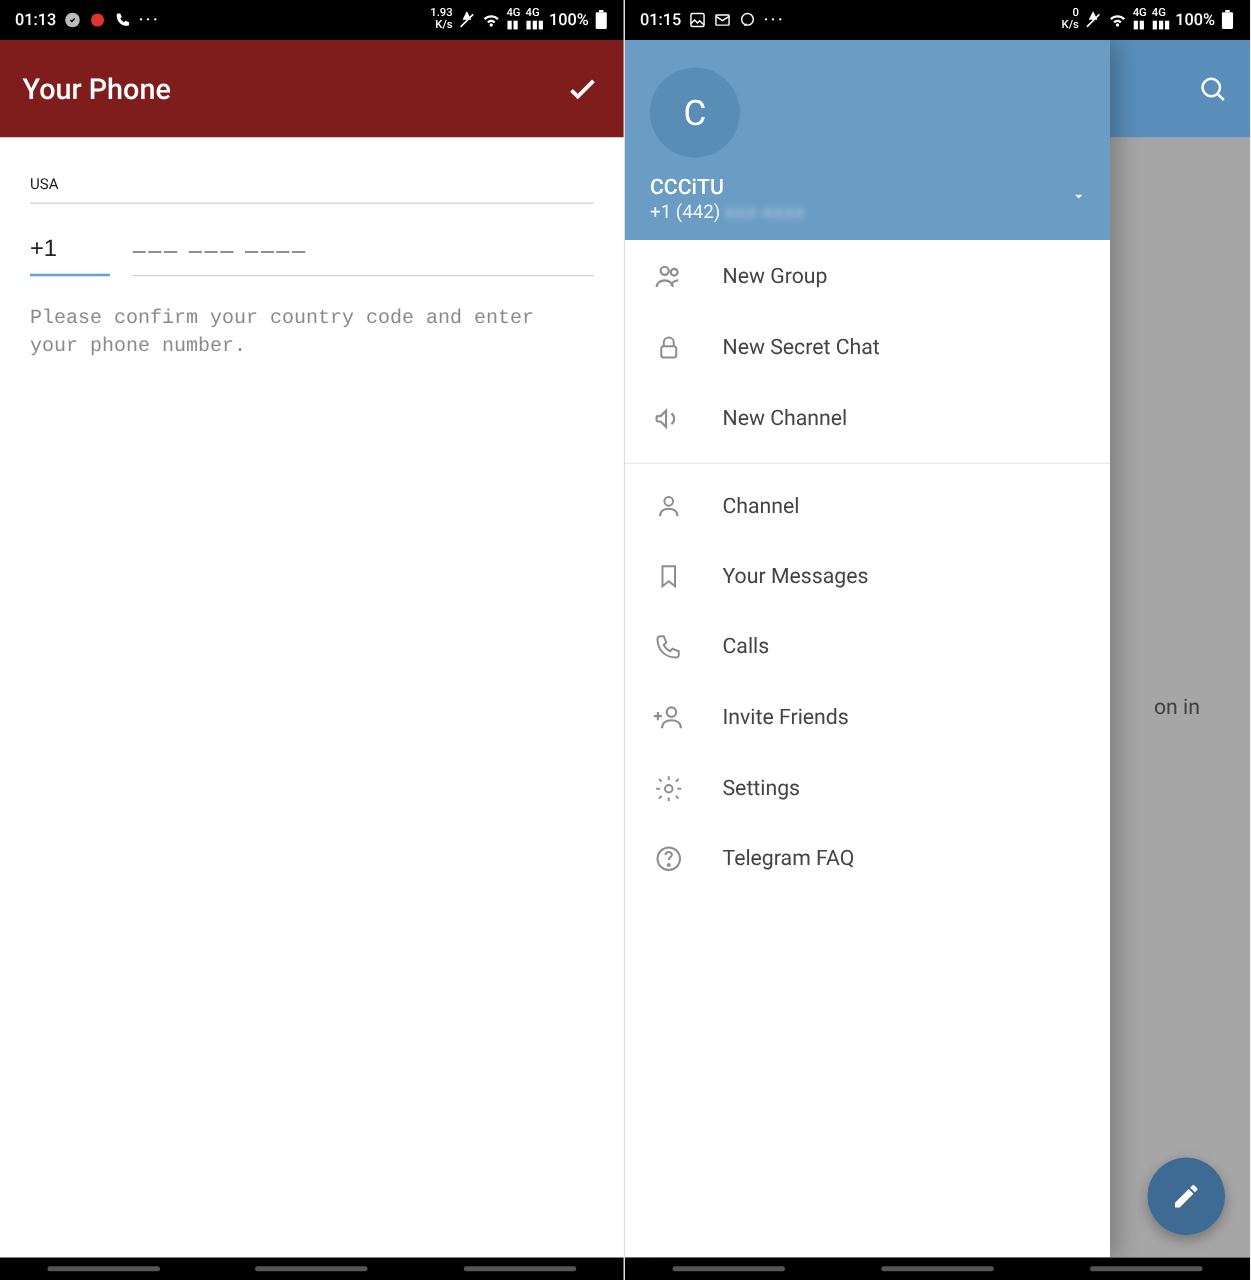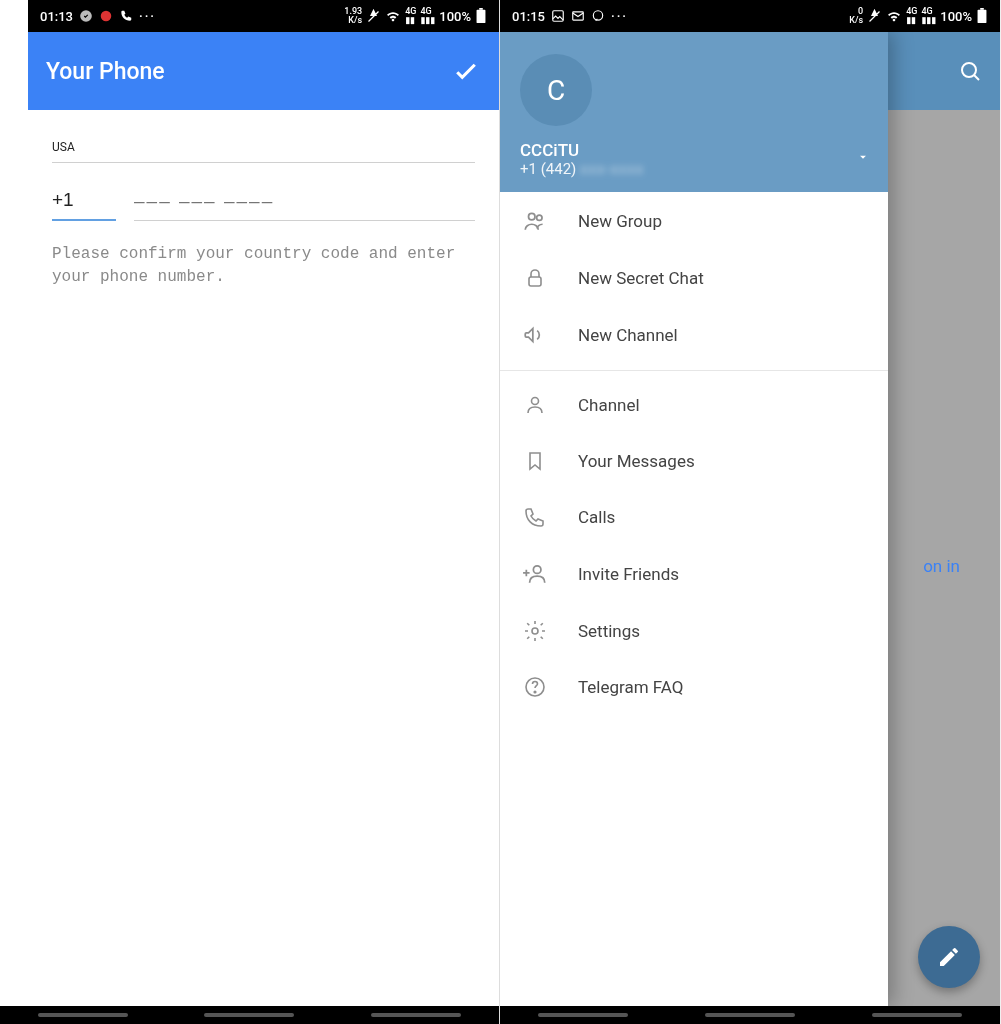--- a/index.html
+++ b/index.html
@@ -16,21 +16,21 @@
     width: 1001px;
     height: 1024px;
   }
   .screen {
     width: 500px;
     height: 1024px;
     position: relative;
     background: #fff;
     overflow: hidden;
   }
-  .screen:first-child { border-right: 1px solid #ddd; padding-left: 28px; }
+  .screen:first-child { border-right: 1px solid #ddd; }
 
   
   .status-bar {
     height: 32px;
     background: #000;
     color: #fff;
     display: flex;
     align-items: center;
     justify-content: space-between;
     padding: 0 12px;
@@ -41,21 +41,21 @@
     display: flex;
     align-items: center;
     gap: 6px;
   }
   .status-right { gap: 4px; }
   .status-icon { display: inline-flex; align-items: center; }
   .kbs { font-size: 9px; line-height: 1; text-align: right; }
 
   
   .app-header {
-    background: #3b82f6;
+    background: #7f1d1d;
     color: #fff;
     height: 78px;
     display: flex;
     align-items: center;
     justify-content: space-between;
     padding: 0 18px;
   }
   .app-header-title {
     font-size: 23px;
     font-weight: 500;
@@ -128,21 +128,21 @@
   .scrim {
     position: absolute;
     top: 110px;
     left: 0; right: 0; bottom: 18px;
     background: rgba(0,0,0,0.35);
   }
   .partial-text {
     position: absolute;
     right: 40px;
     top: 556px;
-    color: #3b82f6;
+    color: #404040;
     font-size: 17px;
   }
 
   
   .drawer {
     position: absolute;
     top: 32px;
     left: 0;
     width: 388px;
     bottom: 18px;

